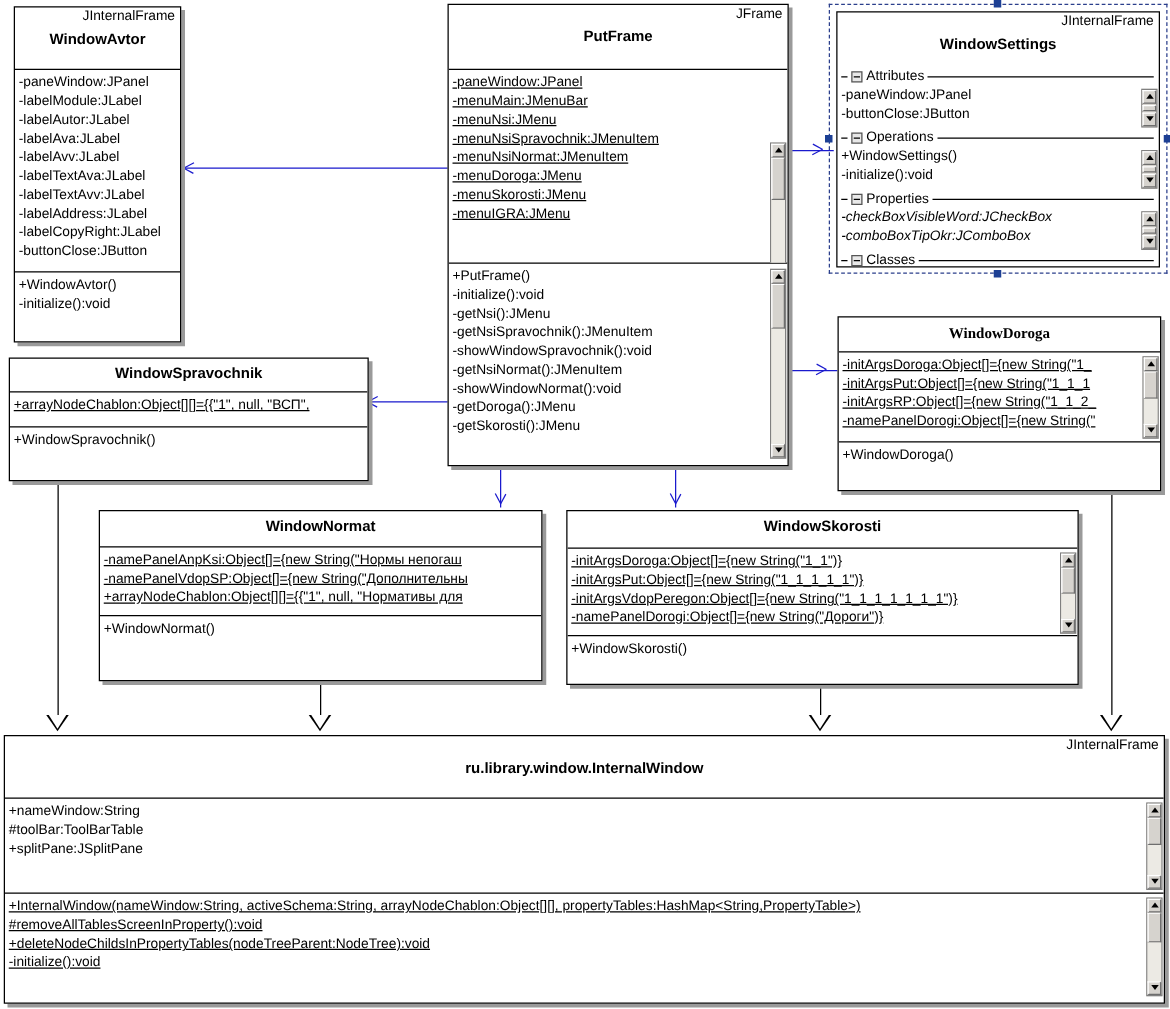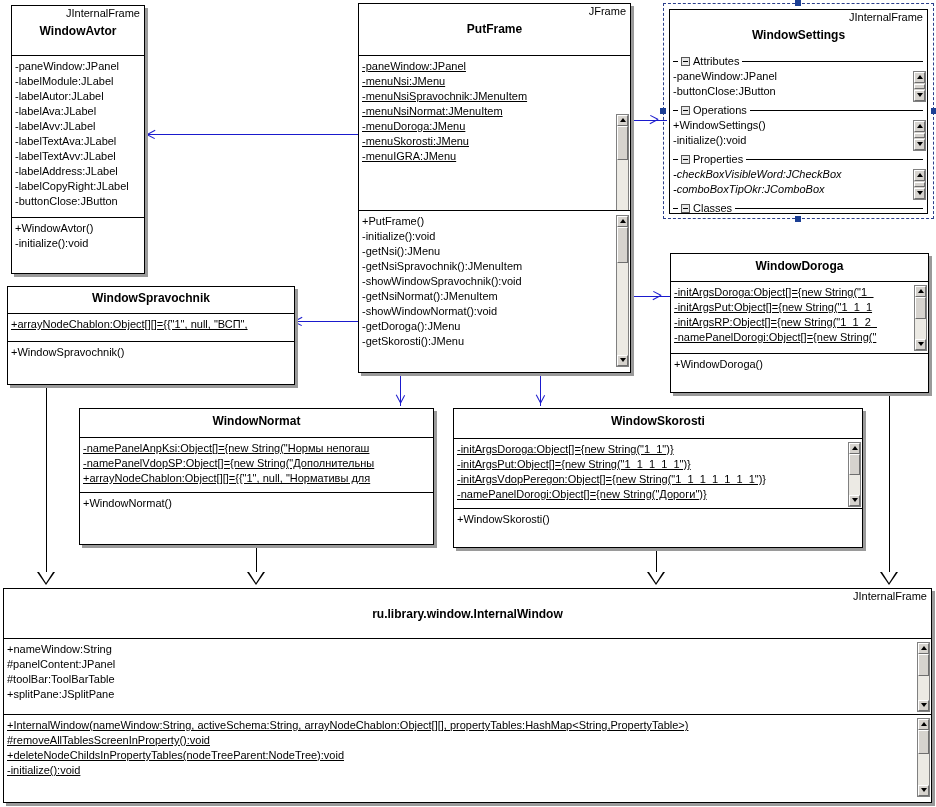--- a/index.html
+++ b/index.html
@@ -263,20 +263,21 @@
     </div>
   </div>
 
   <div class="cls" style="left:358px; top:3px; width:273px; height:370px;">
     <div class="hdr" style="min-height:52px;">
       <div class="stereo">JFrame</div>
       <div class="cname">PutFrame</div>
     </div>
     <div class="comp" style="height:155px;">
       <div class="row u">-paneWindow:JPanel</div>
+      <div class="row u">-menuMain:JMenuBar</div>
       <div class="row u">-menuNsi:JMenu</div>
       <div class="row u">-menuNsiSpravochnik:JMenuItem</div>
       <div class="row u">-menuNsiNormat:JMenuItem</div>
       <div class="row u">-menuDoroga:JMenu</div>
       <div class="row u">-menuSkorosti:JMenu</div>
       <div class="row u">-menuIGRA:JMenu</div>
       <div class="sb" style="top:58px; height:150px;">
         <div class="btn up"></div>
         <div class="thumb" style="height:34px;"></div>
         <div class="track"></div>
@@ -377,21 +378,21 @@
     </div>
     <div class="comp" style="height:28px;">
       <div class="row u">+arrayNodeChablon:Object[][]={{"1", null, "ВСП",</div>
     </div>
     <div class="comp last" style="height:41px;">
       <div class="row">+WindowSpravochnik()</div>
     </div>
   </div>
 
   <div class="cls" style="left:670px; top:253px; width:259px; height:140px;">
-    <div class="hdr" style="min-height:28px; padding-top:5px;">
+    <div class="hdr" style="min-height:28px; padding-top:5px;font-family:Liberation Serif, serif;">
       <div class="cname" style="margin-top:0;">WindowDoroga</div>
     </div>
     <div class="comp" style="height:72px;">
       <div class="row u">-initArgsDoroga:Object[]={new String("1_</div>
       <div class="row u">-initArgsPut:Object[]={new String("1_1_1</div>
       <div class="row u">-initArgsRP:Object[]={new String("1_1_2_</div>
       <div class="row u">-namePanelDorogi:Object[]={new String("</div>
       <div class="sb" style="top:3px; height:66px;">
         <div class="btn up"></div>
         <div class="thumb" style="height:22px;"></div>
@@ -439,21 +440,20 @@
     </div>
   </div>
 
   <div class="cls" style="left:3px; top:588px; width:929px; height:215px;">
     <div class="hdr" style="min-height:50px;">
       <div class="stereo">JInternalFrame</div>
       <div class="cname fqn">ru.library.window.InternalWindow</div>
     </div>
     <div class="comp" style="height:76px;">
       <div class="row">+nameWindow:String</div>
-      <div class="row">#panelContent:JPanel</div>
       <div class="row">#toolBar:ToolBarTable</div>
       <div class="row">+splitPane:JSplitPane</div>
       <div class="sb" style="top:3px; height:70px;">
         <div class="btn up"></div>
         <div class="thumb" style="height:22px;"></div>
         <div class="track"></div>
         <div class="btn down"></div>
       </div>
     </div>
     <div class="comp last" style="height:85px;text-decoration:underline;">

